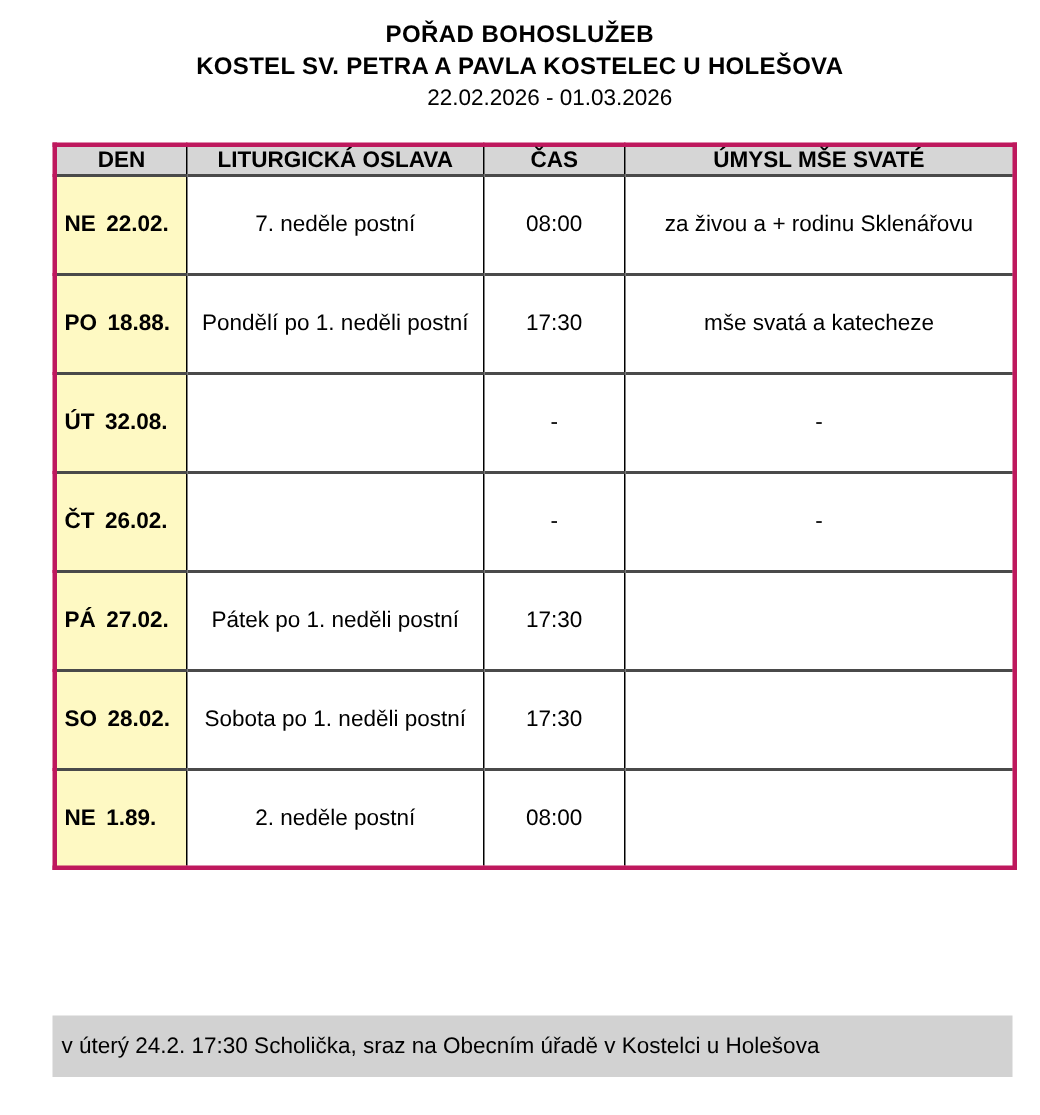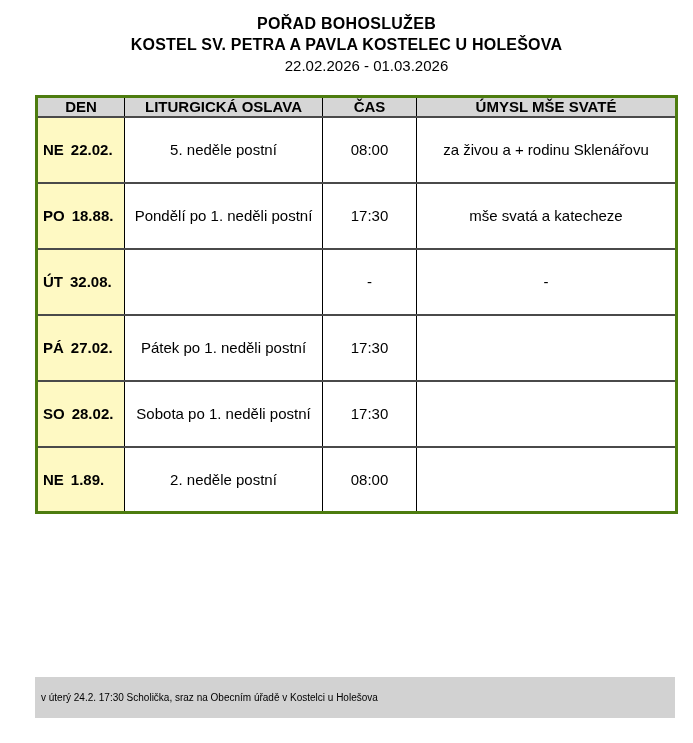--- a/index.html
+++ b/index.html
@@ -17,21 +17,21 @@
   .title    { font-size: 16px; font-weight: bold; line-height: 21px; letter-spacing: 0.3px; }
   .subtitle { font-size: 16px; font-weight: bold; line-height: 21px; letter-spacing: 0.2px; }
   .daterange{ font-size: 15px; line-height: 21px; padding-left: 40px; }
 
   
   table.schedule {
     position: absolute; top: 95px; left: 35px;
     width: 640px;
     border-collapse: collapse;
     table-layout: fixed;
-    border: 3px solid #4d7c0f;
+    border: 3px solid #be185d;
   }
   col.c-day   { width: 88px; }
   col.c-cel   { width: 198px; }
   col.c-time  { width: 94px; }
   col.c-int   { width: 260px; }
   th {
     height: 20px;
     background: #d6d6d6;
     font-size: 15px; font-weight: bold;
     text-align: center;
@@ -57,21 +57,21 @@
   }
   td.day-cell .day { display: inline-block; margin-right: 7px; }
 
   
   .note {
     position: absolute; left: 35px; top: 677px;
     width: 640px; height: 41px;
     background: #d2d2d2;
     display: flex; align-items: center;
     padding-left: 6px;
-    font-size: 10px;
+    font-size: 15px;
   }
 </style>
 </head>
 <body>
 
 <div class="page">
 
   <div class="heading">
     <div class="title">POŘAD BOHOSLUŽEB</div>
     <div class="subtitle">KOSTEL SV. PETRA A PAVLA KOSTELEC U HOLEŠOVA</div>
@@ -89,32 +89,38 @@
       <tr>
         <th>DEN</th>
         <th>LITURGICKÁ OSLAVA</th>
         <th>ČAS</th>
         <th>ÚMYSL MŠE SVATÉ</th>
       </tr>
     </thead>
     <tbody>
       <tr>
         <td class="day-cell"><span class="day">NE</span><span class="date">22.02.</span></td>
-        <td>5. neděle postní</td>
+        <td>7. neděle postní</td>
         <td>08:00</td>
         <td>za živou a + rodinu Sklenářovu</td>
       </tr>
       <tr>
         <td class="day-cell"><span class="day">PO</span><span class="date">18.88.</span></td>
         <td>Pondělí po 1. neděli postní</td>
         <td>17:30</td>
         <td>mše svatá a katecheze</td>
       </tr>
       <tr>
         <td class="day-cell"><span class="day">ÚT</span><span class="date">32.08.</span></td>
+        <td></td>
+        <td>-</td>
+        <td>-</td>
+      </tr>
+      <tr>
+        <td class="day-cell"><span class="day">ČT</span><span class="date">26.02.</span></td>
         <td></td>
         <td>-</td>
         <td>-</td>
       </tr>
       <tr>
         <td class="day-cell"><span class="day">PÁ</span><span class="date">27.02.</span></td>
         <td>Pátek po 1. neděli postní</td>
         <td>17:30</td>
         <td></td>
       </tr>

